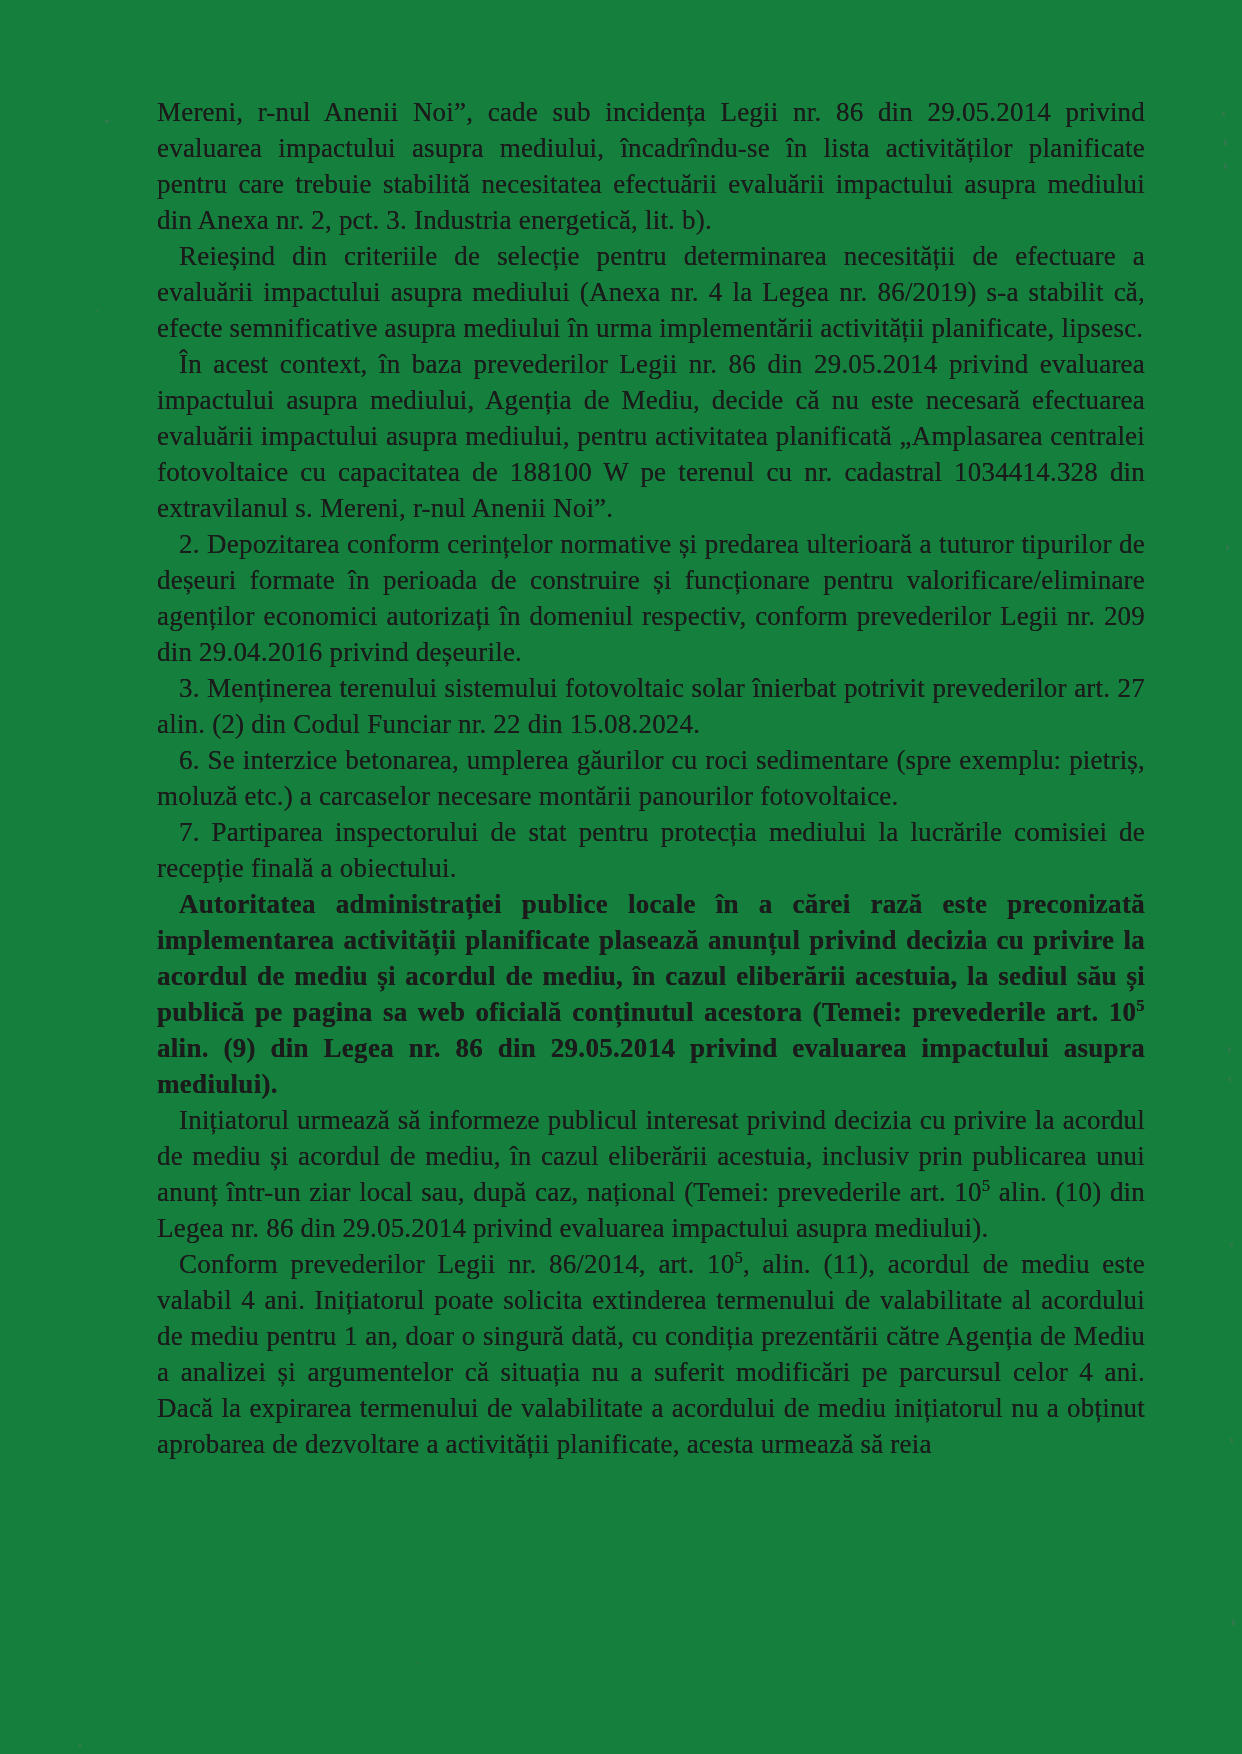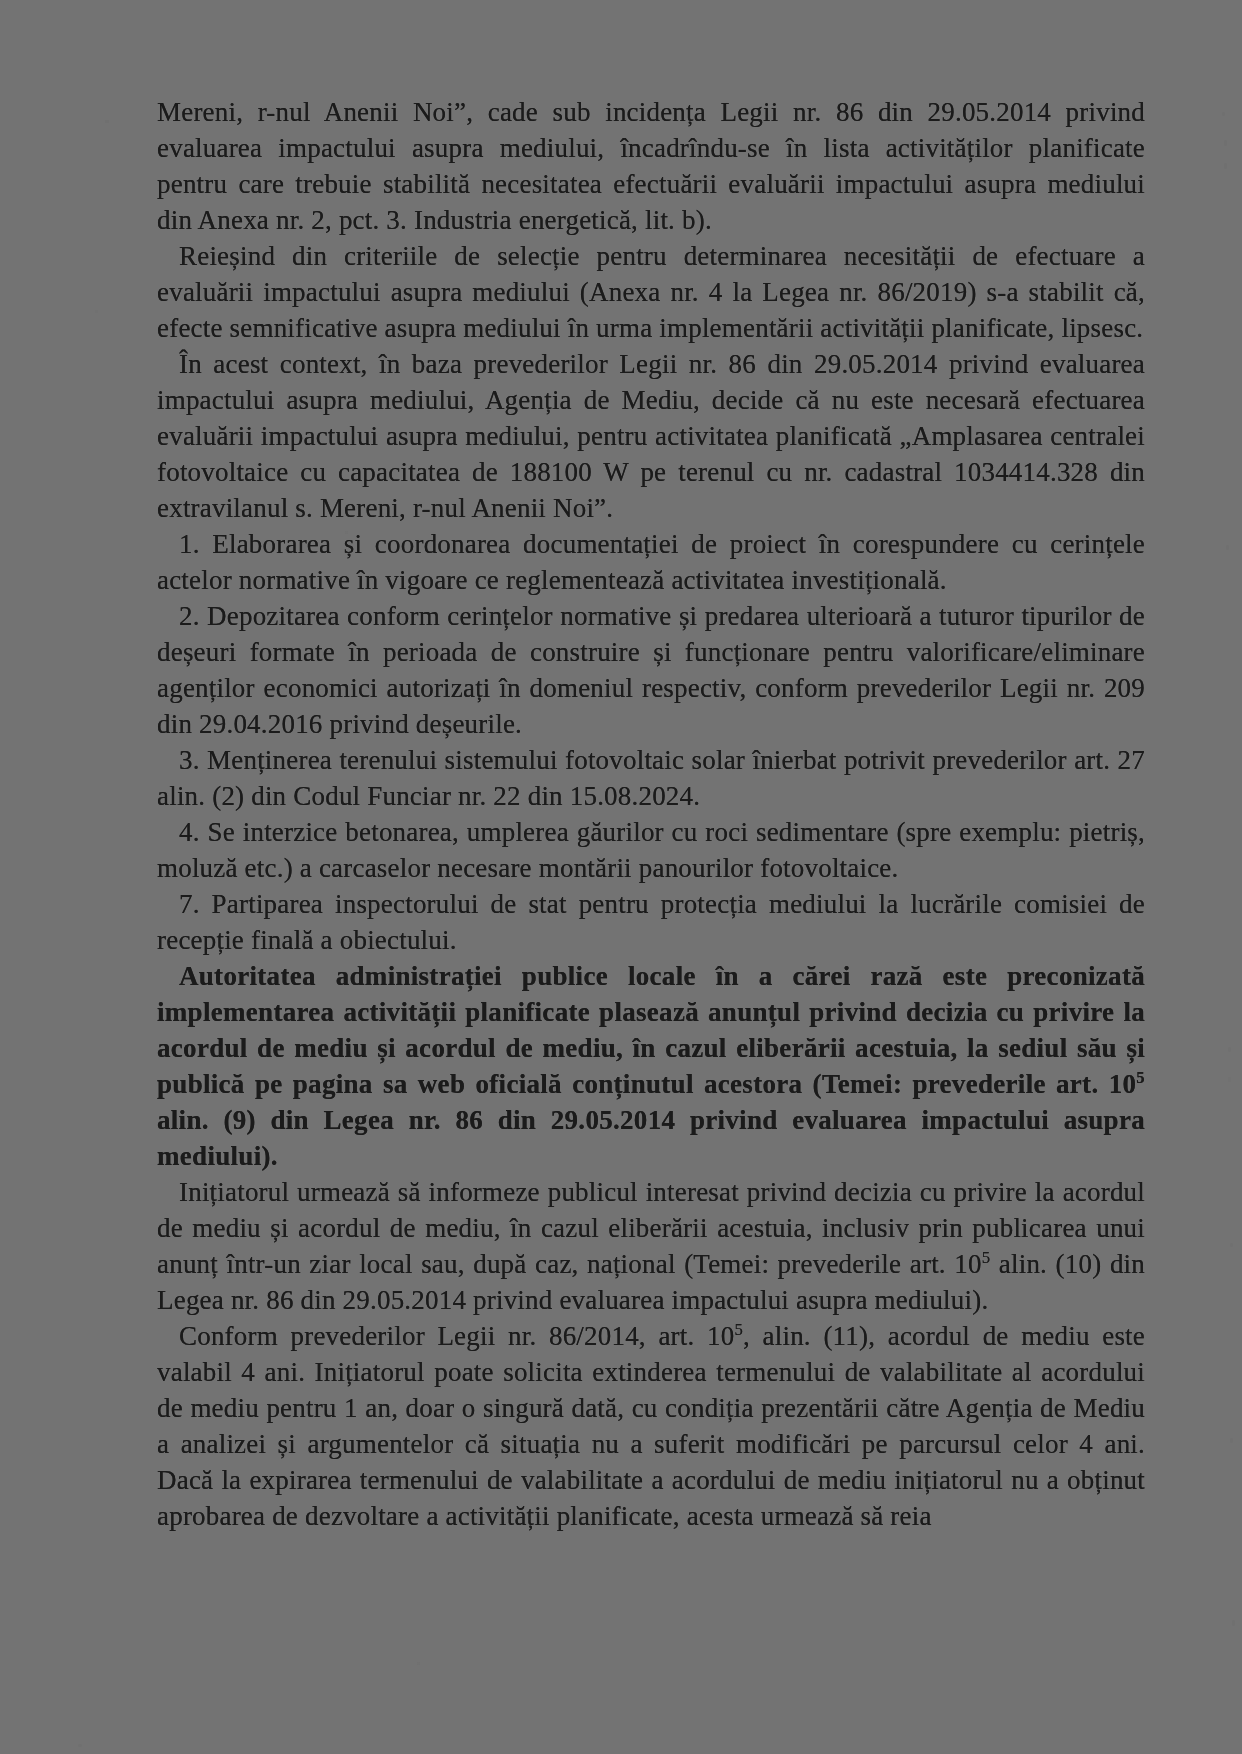--- a/index.html
+++ b/index.html
@@ -4,21 +4,21 @@
 <style>
   html, body {
     margin: 0;
     padding: 0;
     background: #ffffff;
   }
   .page {
     position: relative;
     width: 1242px;
     height: 1754px;
-    background: #737373;
+    background: #15803d;
     overflow: hidden;
     font-family: "Liberation Serif", "DejaVu Serif", serif;
   }
   .doc-text {
     position: absolute;
     left: 157px;
     top: 94px;
     width: 988px;
     color: #1b1b1b;
     font-size: 27px;
@@ -59,24 +59,23 @@
   }
 </style>
 </head>
 <body>
 
 <div class="page">
   <div class="doc-text">
       <p class="para no-indent">Mereni, r-nul Anenii Noi”, cade sub incidența Legii nr. 86 din 29.05.2014 privind evaluarea impactului asupra mediului, încadrîndu-se în lista activităților planificate pentru care trebuie stabilită necesitatea efectuării evaluării impactului asupra mediului din Anexa nr. 2, pct. 3. Industria energetică, lit. b).</p>
       <p class="para">Reieșind din criteriile de selecție pentru determinarea necesității de efectuare a evaluării impactului asupra mediului (Anexa nr. 4 la Legea nr. 86/2019) s-a stabilit că, efecte semnificative asupra mediului în urma implementării activității planificate, lipsesc.</p>
       <p class="para">În acest context, în baza prevederilor Legii nr. 86 din 29.05.2014 privind evaluarea impactului asupra mediului, Agenția de Mediu, decide că nu este necesară efectuarea evaluării impactului asupra mediului, pentru activitatea planificată „Amplasarea centralei fotovoltaice cu capacitatea de 188100 W pe terenul cu nr. cadastral 1034414.328 din extravilanul s. Mereni, r-nul Anenii Noi”.</p>
-      <p class="para">1. Elaborarea și coordonarea documentației de proiect în corespundere cu cerințele actelor normative în vigoare ce reglementează activitatea investițională.</p>
       <p class="para">2. Depozitarea conform cerințelor normative și predarea ulterioară a tuturor tipurilor de deșeuri formate în perioada de construire și funcționare pentru valorificare/eliminare agenților economici autorizați în domeniul respectiv, conform prevederilor Legii nr. 209 din 29.04.2016 privind deșeurile.</p>
       <p class="para">3. Menținerea terenului sistemului fotovoltaic solar înierbat potrivit prevederilor art. 27 alin. (2) din Codul Funciar nr. 22 din 15.08.2024.</p>
-      <p class="para">4. Se interzice betonarea, umplerea găurilor cu roci sedimentare (spre exemplu: pietriș, moluză etc.) a carcaselor necesare montării panourilor fotovoltaice.</p>
+      <p class="para">6. Se interzice betonarea, umplerea găurilor cu roci sedimentare (spre exemplu: pietriș, moluză etc.) a carcaselor necesare montării panourilor fotovoltaice.</p>
       <p class="para">7. Partiparea inspectorului de stat pentru protecția mediului la lucrările comisiei de recepție finală a obiectului.</p>
       <p class="para bold">Autoritatea administrației publice locale în a cărei rază este preconizată implementarea activității planificate plasează anunțul privind decizia cu privire la acordul de mediu și acordul de mediu, în cazul eliberării acestuia, la sediul său și publică pe pagina sa web oficială conținutul acestora (Temei: prevederile art. 10<sup>5</sup> alin. (9) din Legea nr. 86 din 29.05.2014 privind evaluarea impactului asupra mediului).</p>
       <p class="para">Inițiatorul urmează să informeze publicul interesat privind decizia cu privire la acordul de mediu și acordul de mediu, în cazul eliberării acestuia, inclusiv prin publicarea unui anunț într-un ziar local sau, după caz, național (Temei: prevederile art. 10<sup>5</sup> alin. (10) din Legea nr. 86 din 29.05.2014 privind evaluarea impactului asupra mediului).</p>
       <p class="para">Conform prevederilor Legii nr. 86/2014, art. 10<sup>5</sup>, alin. (11), acordul de mediu este valabil 4 ani. Inițiatorul poate solicita extinderea termenului de valabilitate al acordului de mediu pentru 1 an, doar o singură dată, cu condiția prezentării către Agenția de Mediu a analizei și argumentelor că situația nu a suferit modificări pe parcursul celor 4 ani. Dacă la expirarea termenului de valabilitate a acordului de mediu inițiatorul nu a obținut aprobarea de dezvoltare a activității planificate, acesta urmează să reia</p>
     </div>
   <div class="artifact-layer">
       <div class="speck" style="left: 105px; top: 120px; width: 4px; height: 3px; opacity: 0.35;"></div>
       <div class="speck" style="left: 95px; top: 310px; width: 3px; height: 3px; opacity: 0.25;"></div>
       <div class="speck" style="left: 345px; top: 531px; width: 3px; height: 3px; opacity: 0.2;"></div>
       <div class="speck" style="left: 1222px; top: 112px; width: 3px; height: 4px; opacity: 0.3;"></div>

